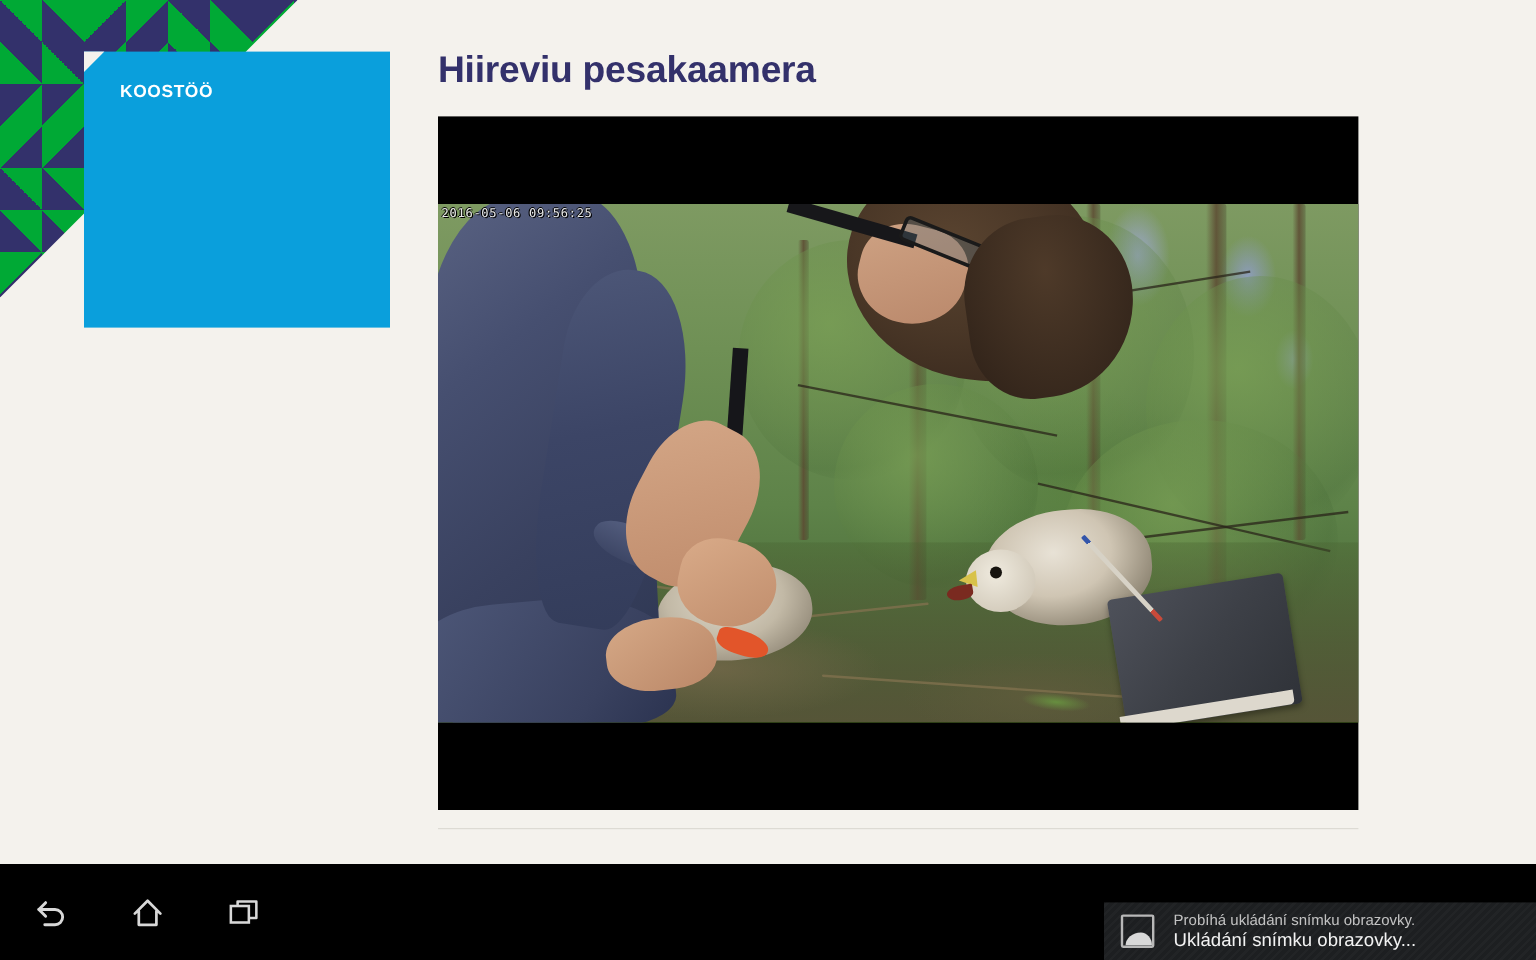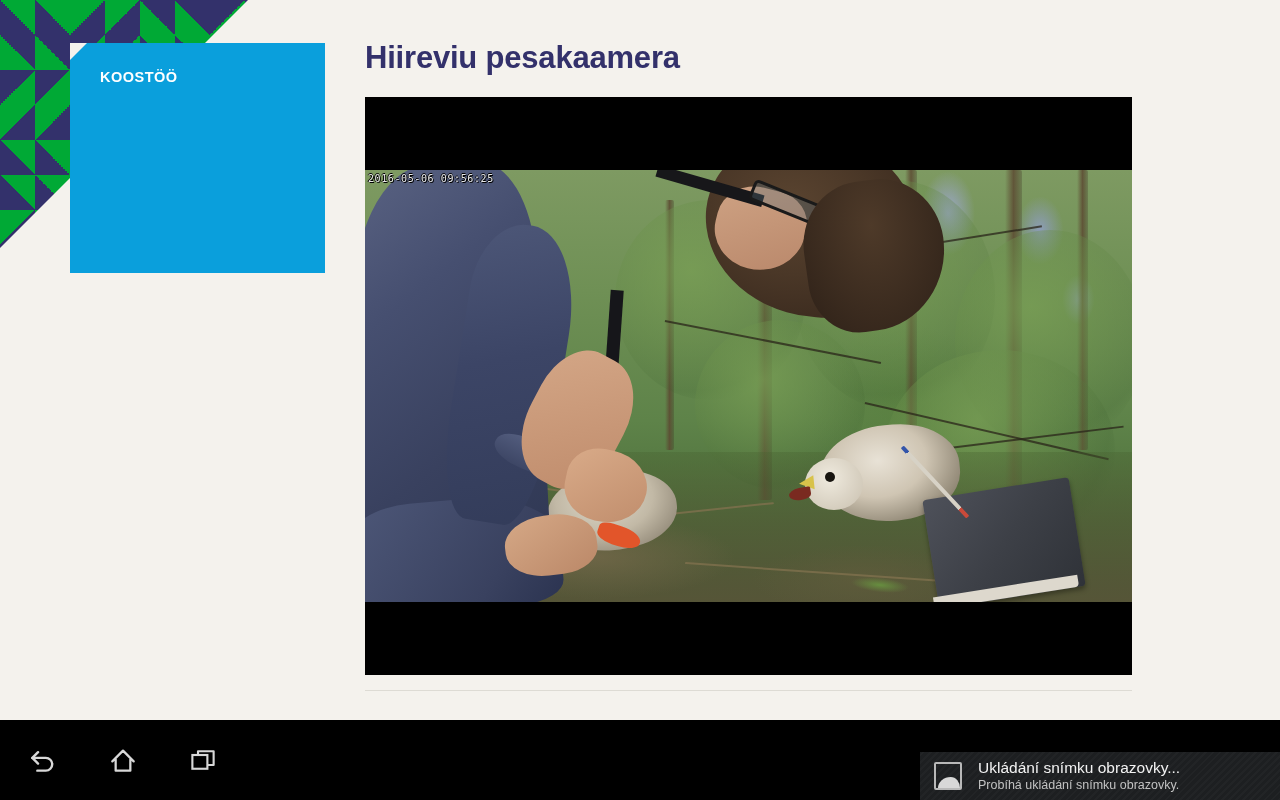--- a/index.html
+++ b/index.html
@@ -499,18 +499,18 @@
         <rect x="3.5" y="8" width="12" height="11" fill="none" stroke="#d8d8d8" stroke-width="1.7"></rect>
         <path d="M8 8 V5 H20.5 V16 H15.5" fill="none" stroke="#d8d8d8" stroke-width="1.7" stroke-linejoin="round"></path>
       </svg>
     </div>
 
   </div>
 
   <div id="notification">
     <div id="notif-icon"></div>
     <div id="notif-text">
+      <div id="notif-sub">Probíhá ukládání snímku obrazovky.</div>
       <div id="notif-title">Ukládání snímku obrazovky...</div>
-      <div id="notif-sub">Probíhá ukládání snímku obrazovky.</div>
     </div>
   </div>
 
 </div>
 
 </body></html>

